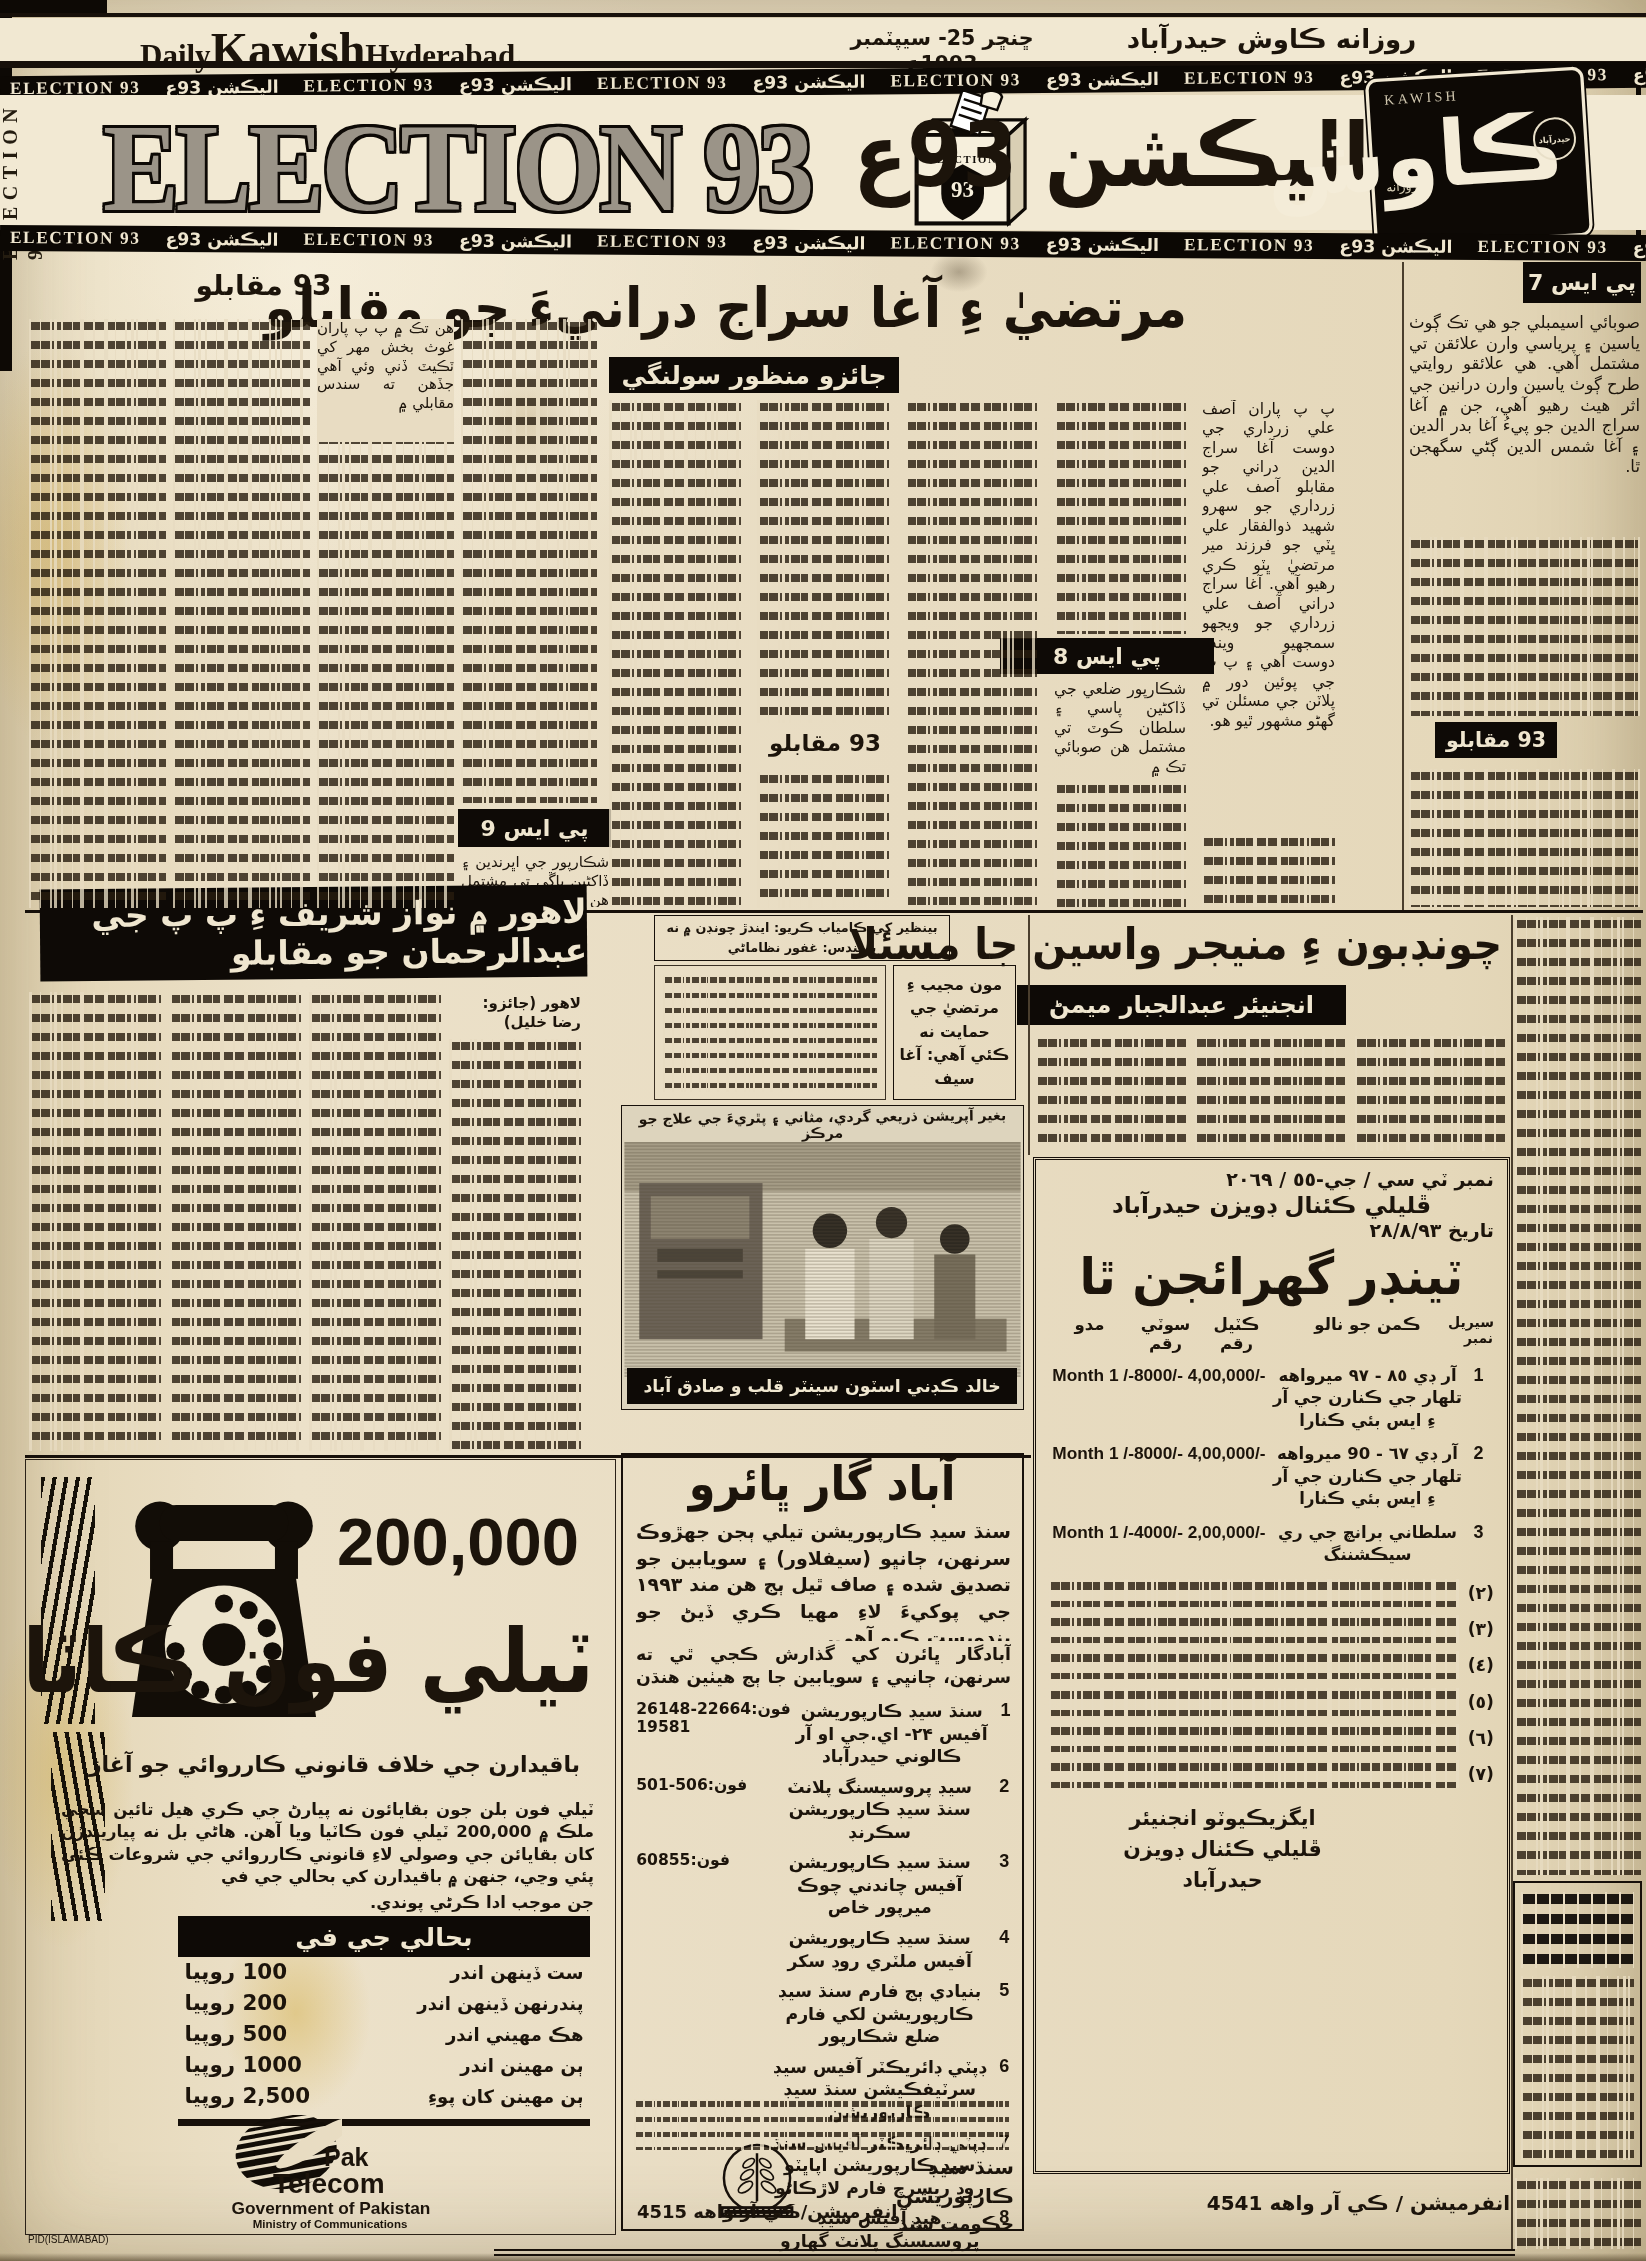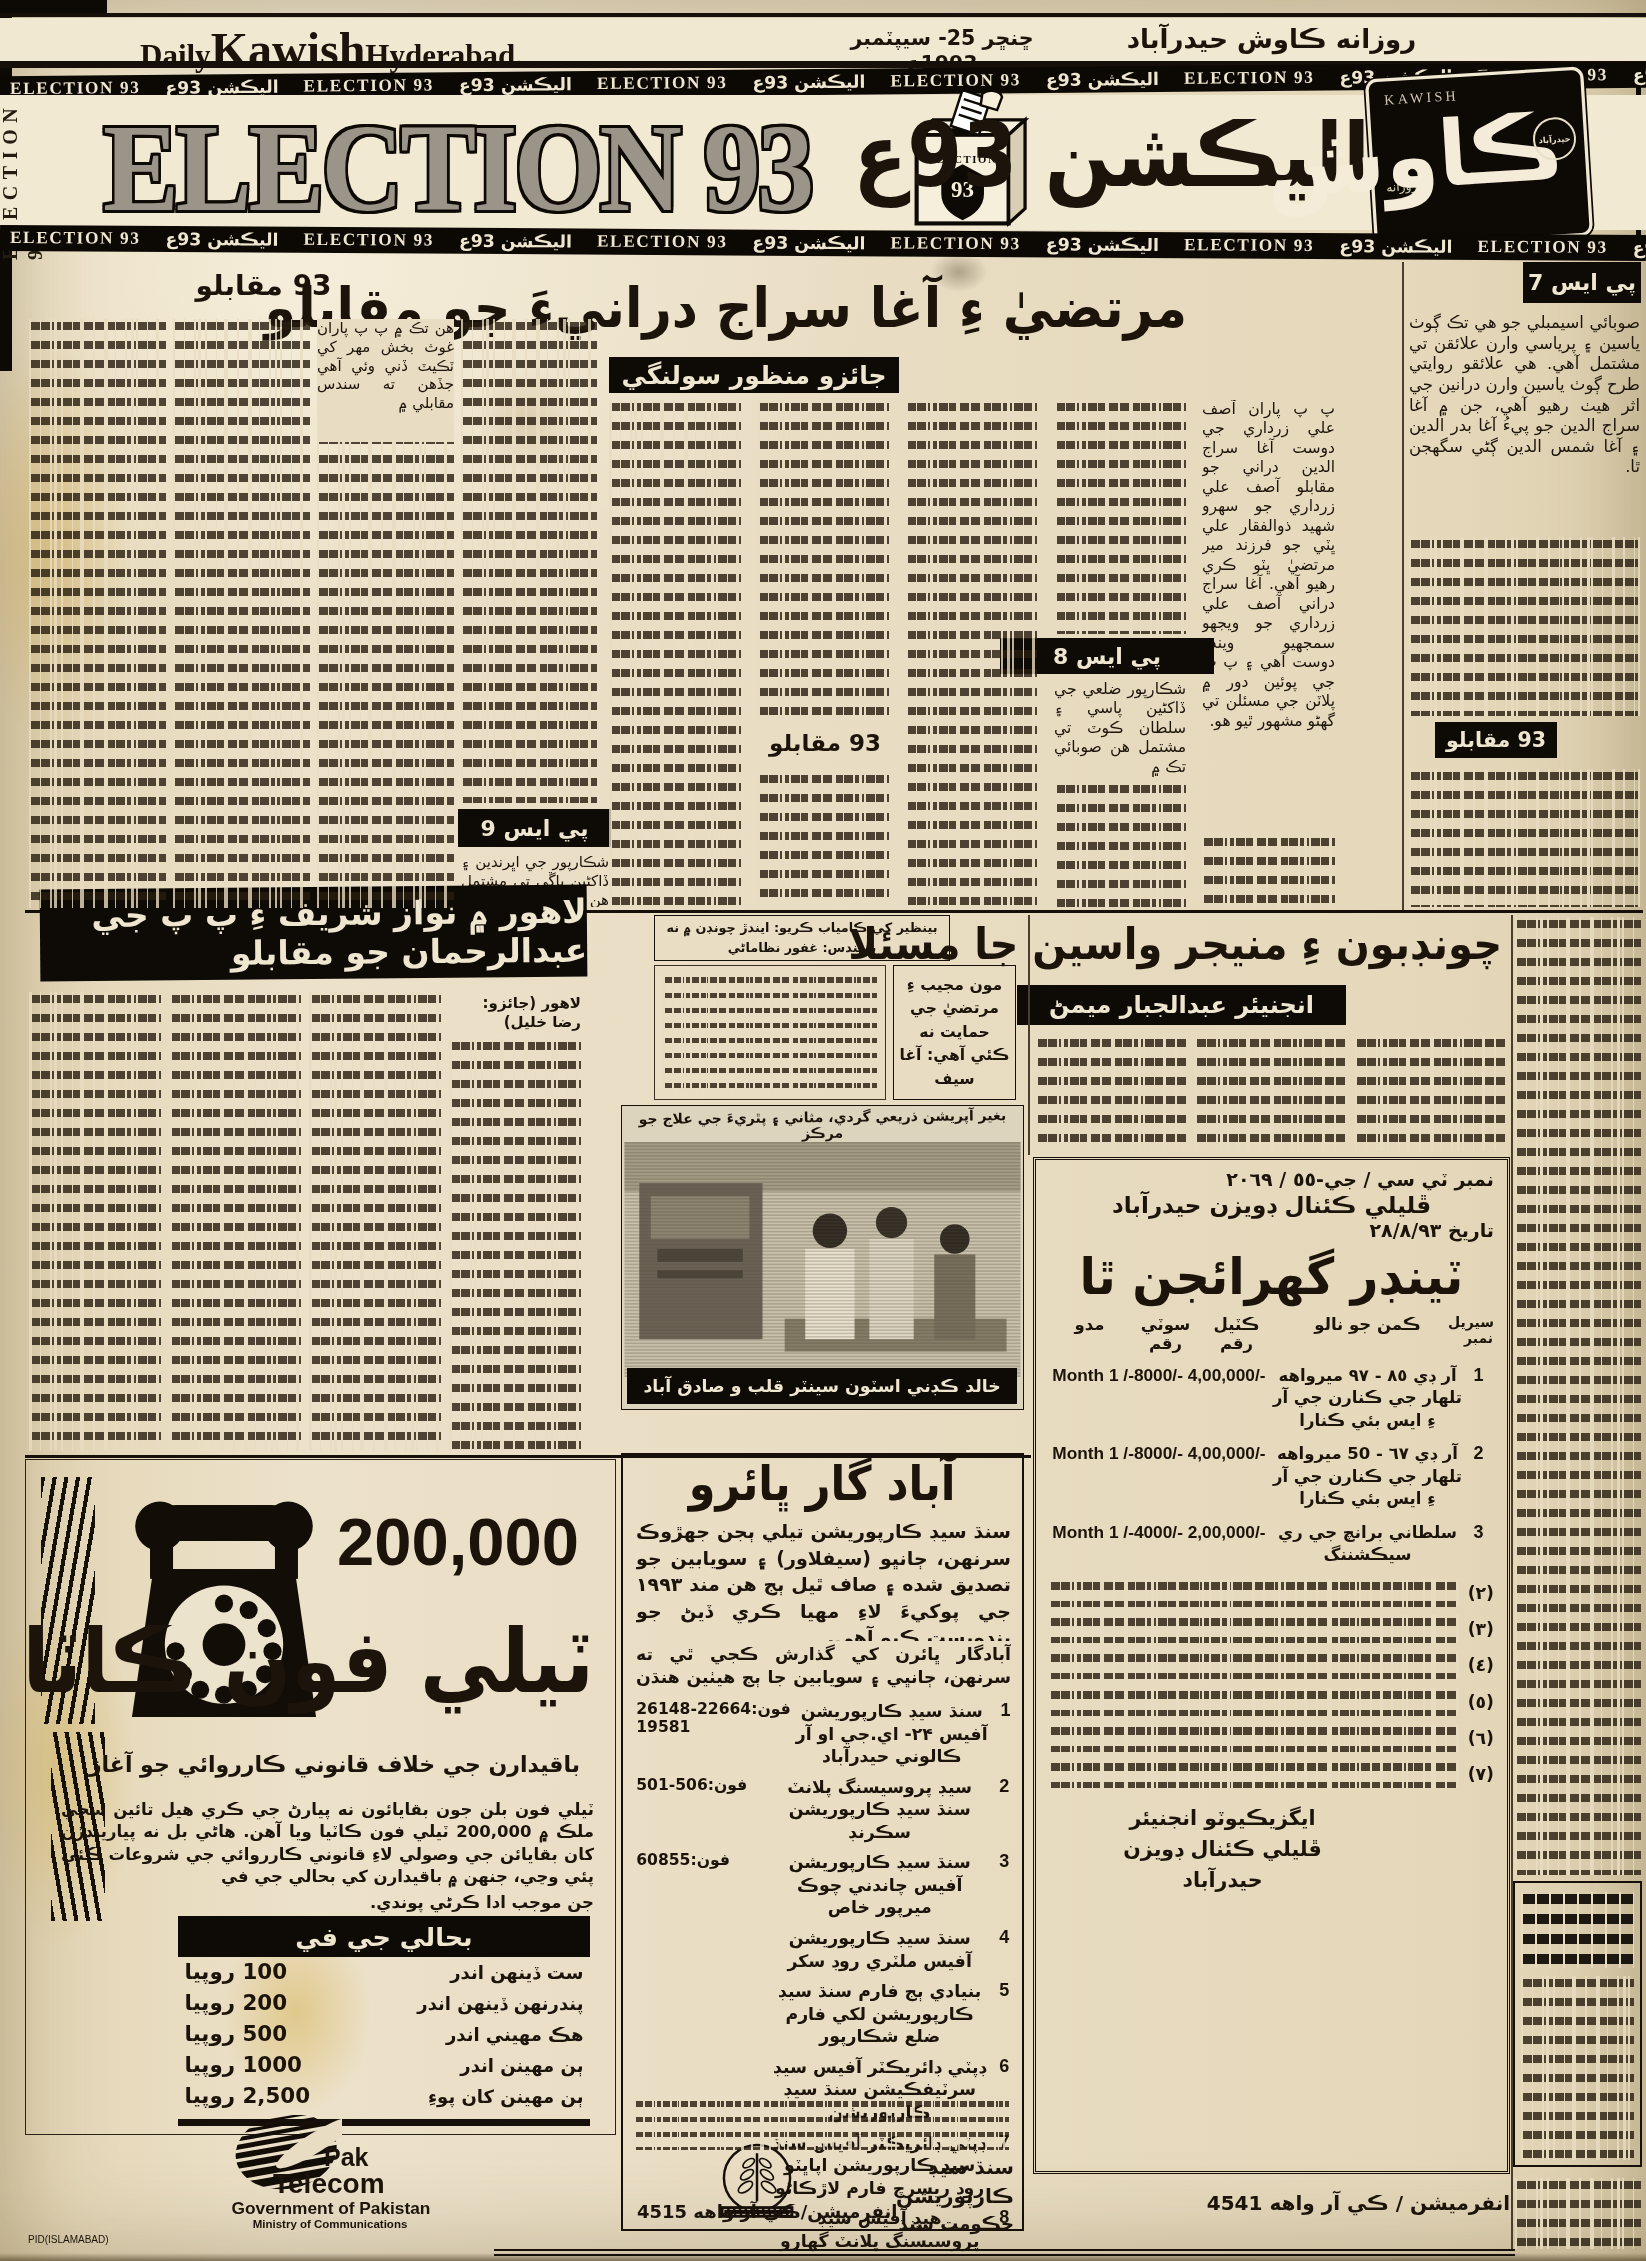--- a/index.html
+++ b/index.html
@@ -229,21 +229,21 @@
         <span class="h4">مدو</span>
       </div>
     <div id="tender-rows">
         <div class="trow">
           <span class="tno">1</span>
           <div class="tname rtl">آر ڊي ٨٥ - ٩٧ ميرواهه تلهار جي ڪنارن جي آر ءِ ايس بئي ڪنارا</div>
           <div class="tmoney">Month 1  /-8000/-  4,00,000/-</div>
         </div>
         <div class="trow">
           <span class="tno">2</span>
-          <div class="tname rtl">آر ڊي ٦٧ - 50 ميرواهه تلهار جي ڪنارن جي آر ءِ ايس بئي ڪنارا</div>
+          <div class="tname rtl">آر ڊي ٦٧ - 90 ميرواهه تلهار جي ڪنارن جي آر ءِ ايس بئي ڪنارا</div>
           <div class="tmoney">Month 1  /-8000/-  4,00,000/-</div>
         </div>
         <div class="trow">
           <span class="tno">3</span>
           <div class="tname rtl">سلطاني برانچ جي ري سيڪشننگ</div>
           <div class="tmoney">Month 1  /-4000/-  2,00,000/-</div>
         </div>
       </div>
     <div id="tender-conds" style="margin-top:13px">
         <div class="cond">
@@ -272,21 +272,21 @@
         </div>
       </div>
     <div id="tender-sign" style="width:247px;margin:15px 148px 0 8.2px;text-align:center;font-weight:800;font-size:20.6px;line-height:1.5">
         <div>ايگزيڪيوٽو انجنيئر</div>
         <div>ڦليلي ڪئنال ڊويزن</div>
         <div>حيدرآباد</div>
       </div>
   </div>
   <div class="txt rtl b" style="left:1185px;top:2191px;width:325px;font-size:20px;text-align:right">انفرميشن / ڪي آر واهه 4541</div>
 
-  <div class="abs" style="left:25px;top:1459px;width:591px;height:676px;border:1.6px solid #2a2118">
+  <div class="abs" style="left:25px;top:1459px;width:591px;height:776px;border:1.6px solid #2a2118">
     <div class="abs" style="left:15px;top:16.5px;width:54px;height:247px;background:repeating-linear-gradient(100deg,#151008 0 4.1px,rgba(0,0,0,0) 4.1px 11.5px)"></div>
     <div class="abs" style="left:25px;top:272px;width:54px;height:189px;background:repeating-linear-gradient(80deg,#151008 0 4.1px,rgba(0,0,0,0) 4.1px 11.5px)"></div>
     <svg class="abs" style="left:99px;top:11.5px" width="198" height="263" viewBox="0 0 240 320">
       <circle cx="42" cy="66" r="30" fill="#120d07"></circle>
       <circle cx="198" cy="66" r="30" fill="#120d07"></circle>
       <rect x="42" y="40" width="156" height="44" rx="20" fill="#120d07"></rect>
       <rect x="30" y="84" width="28" height="46" fill="#120d07"></rect>
       <rect x="182" y="84" width="28" height="46" fill="#120d07"></rect>
       <path d="M34 118 L206 118 L232 298 L8 298 Z" fill="#120d07"></path>
       <circle cx="120" cy="210" r="72" fill="#ece3cc"></circle>

